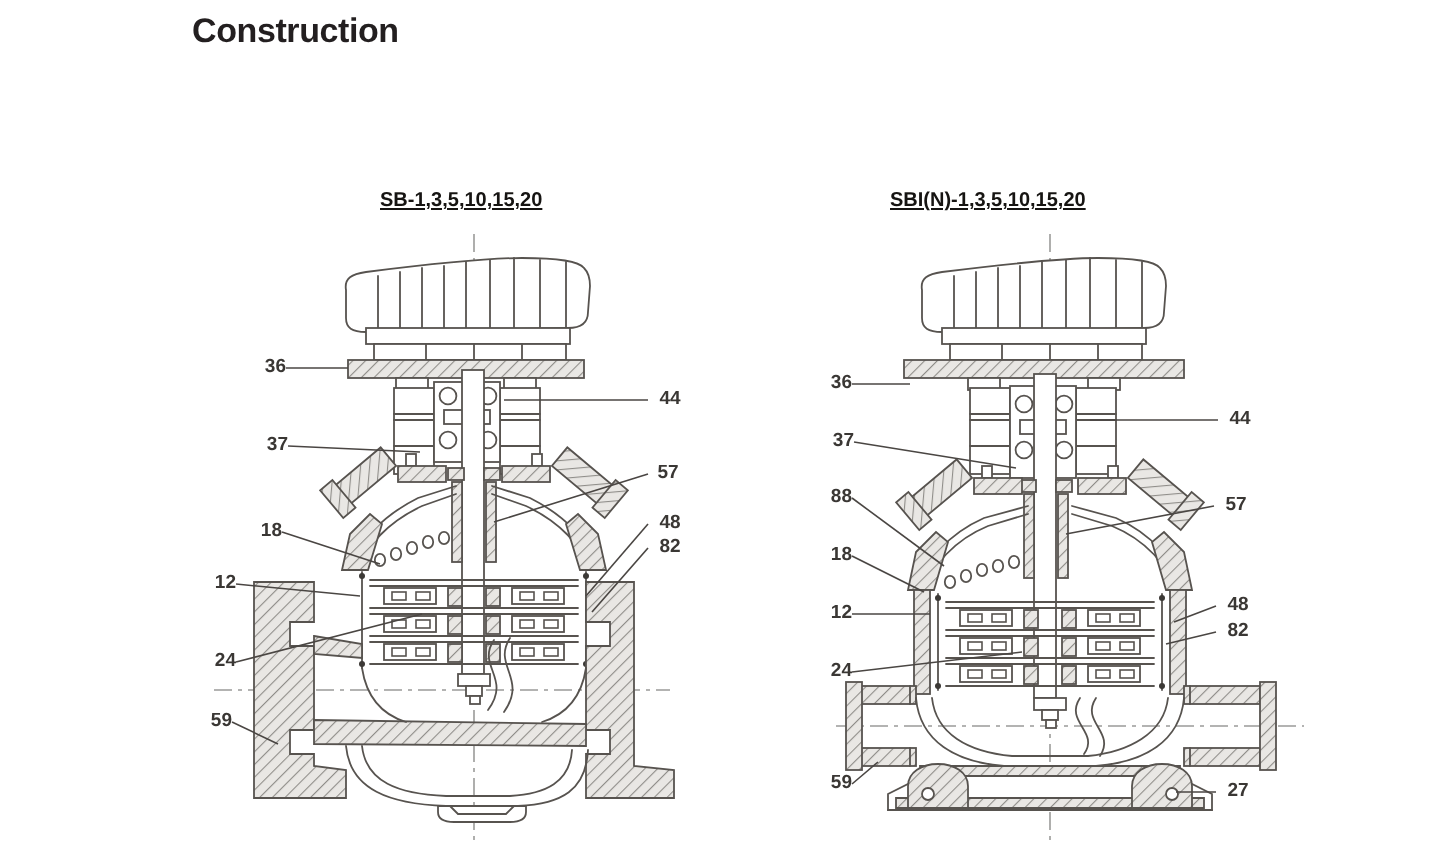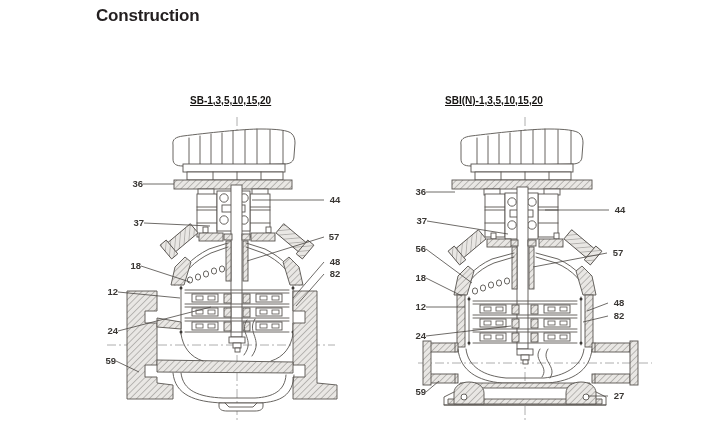--- a/index.html
+++ b/index.html
@@ -370,21 +370,21 @@
 <span class="callout l" style="left:100px;top:287px">12</span>
 <span class="callout l" style="left:100px;top:326px">24</span>
 <span class="callout l" style="left:98px;top:356px">59</span>
 <span class="callout r" style="left:326px;top:195px">44</span>
 <span class="callout r" style="left:325px;top:232px">57</span>
 <span class="callout r" style="left:326px;top:257px">48</span>
 <span class="callout r" style="left:326px;top:269px">82</span>
 
 <span class="callout l" style="left:408px;top:187px">36</span>
 <span class="callout l" style="left:409px;top:216px">37</span>
-<span class="callout l" style="left:408px;top:244px">56</span>
+<span class="callout l" style="left:408px;top:244px">88</span>
 <span class="callout l" style="left:408px;top:273px">18</span>
 <span class="callout l" style="left:408px;top:302px">12</span>
 <span class="callout l" style="left:408px;top:331px">24</span>
 <span class="callout l" style="left:408px;top:387px">59</span>
 <span class="callout r" style="left:611px;top:205px">44</span>
 <span class="callout r" style="left:609px;top:248px">57</span>
 <span class="callout r" style="left:610px;top:298px">48</span>
 <span class="callout r" style="left:610px;top:311px">82</span>
 <span class="callout r" style="left:610px;top:391px">27</span>
 

